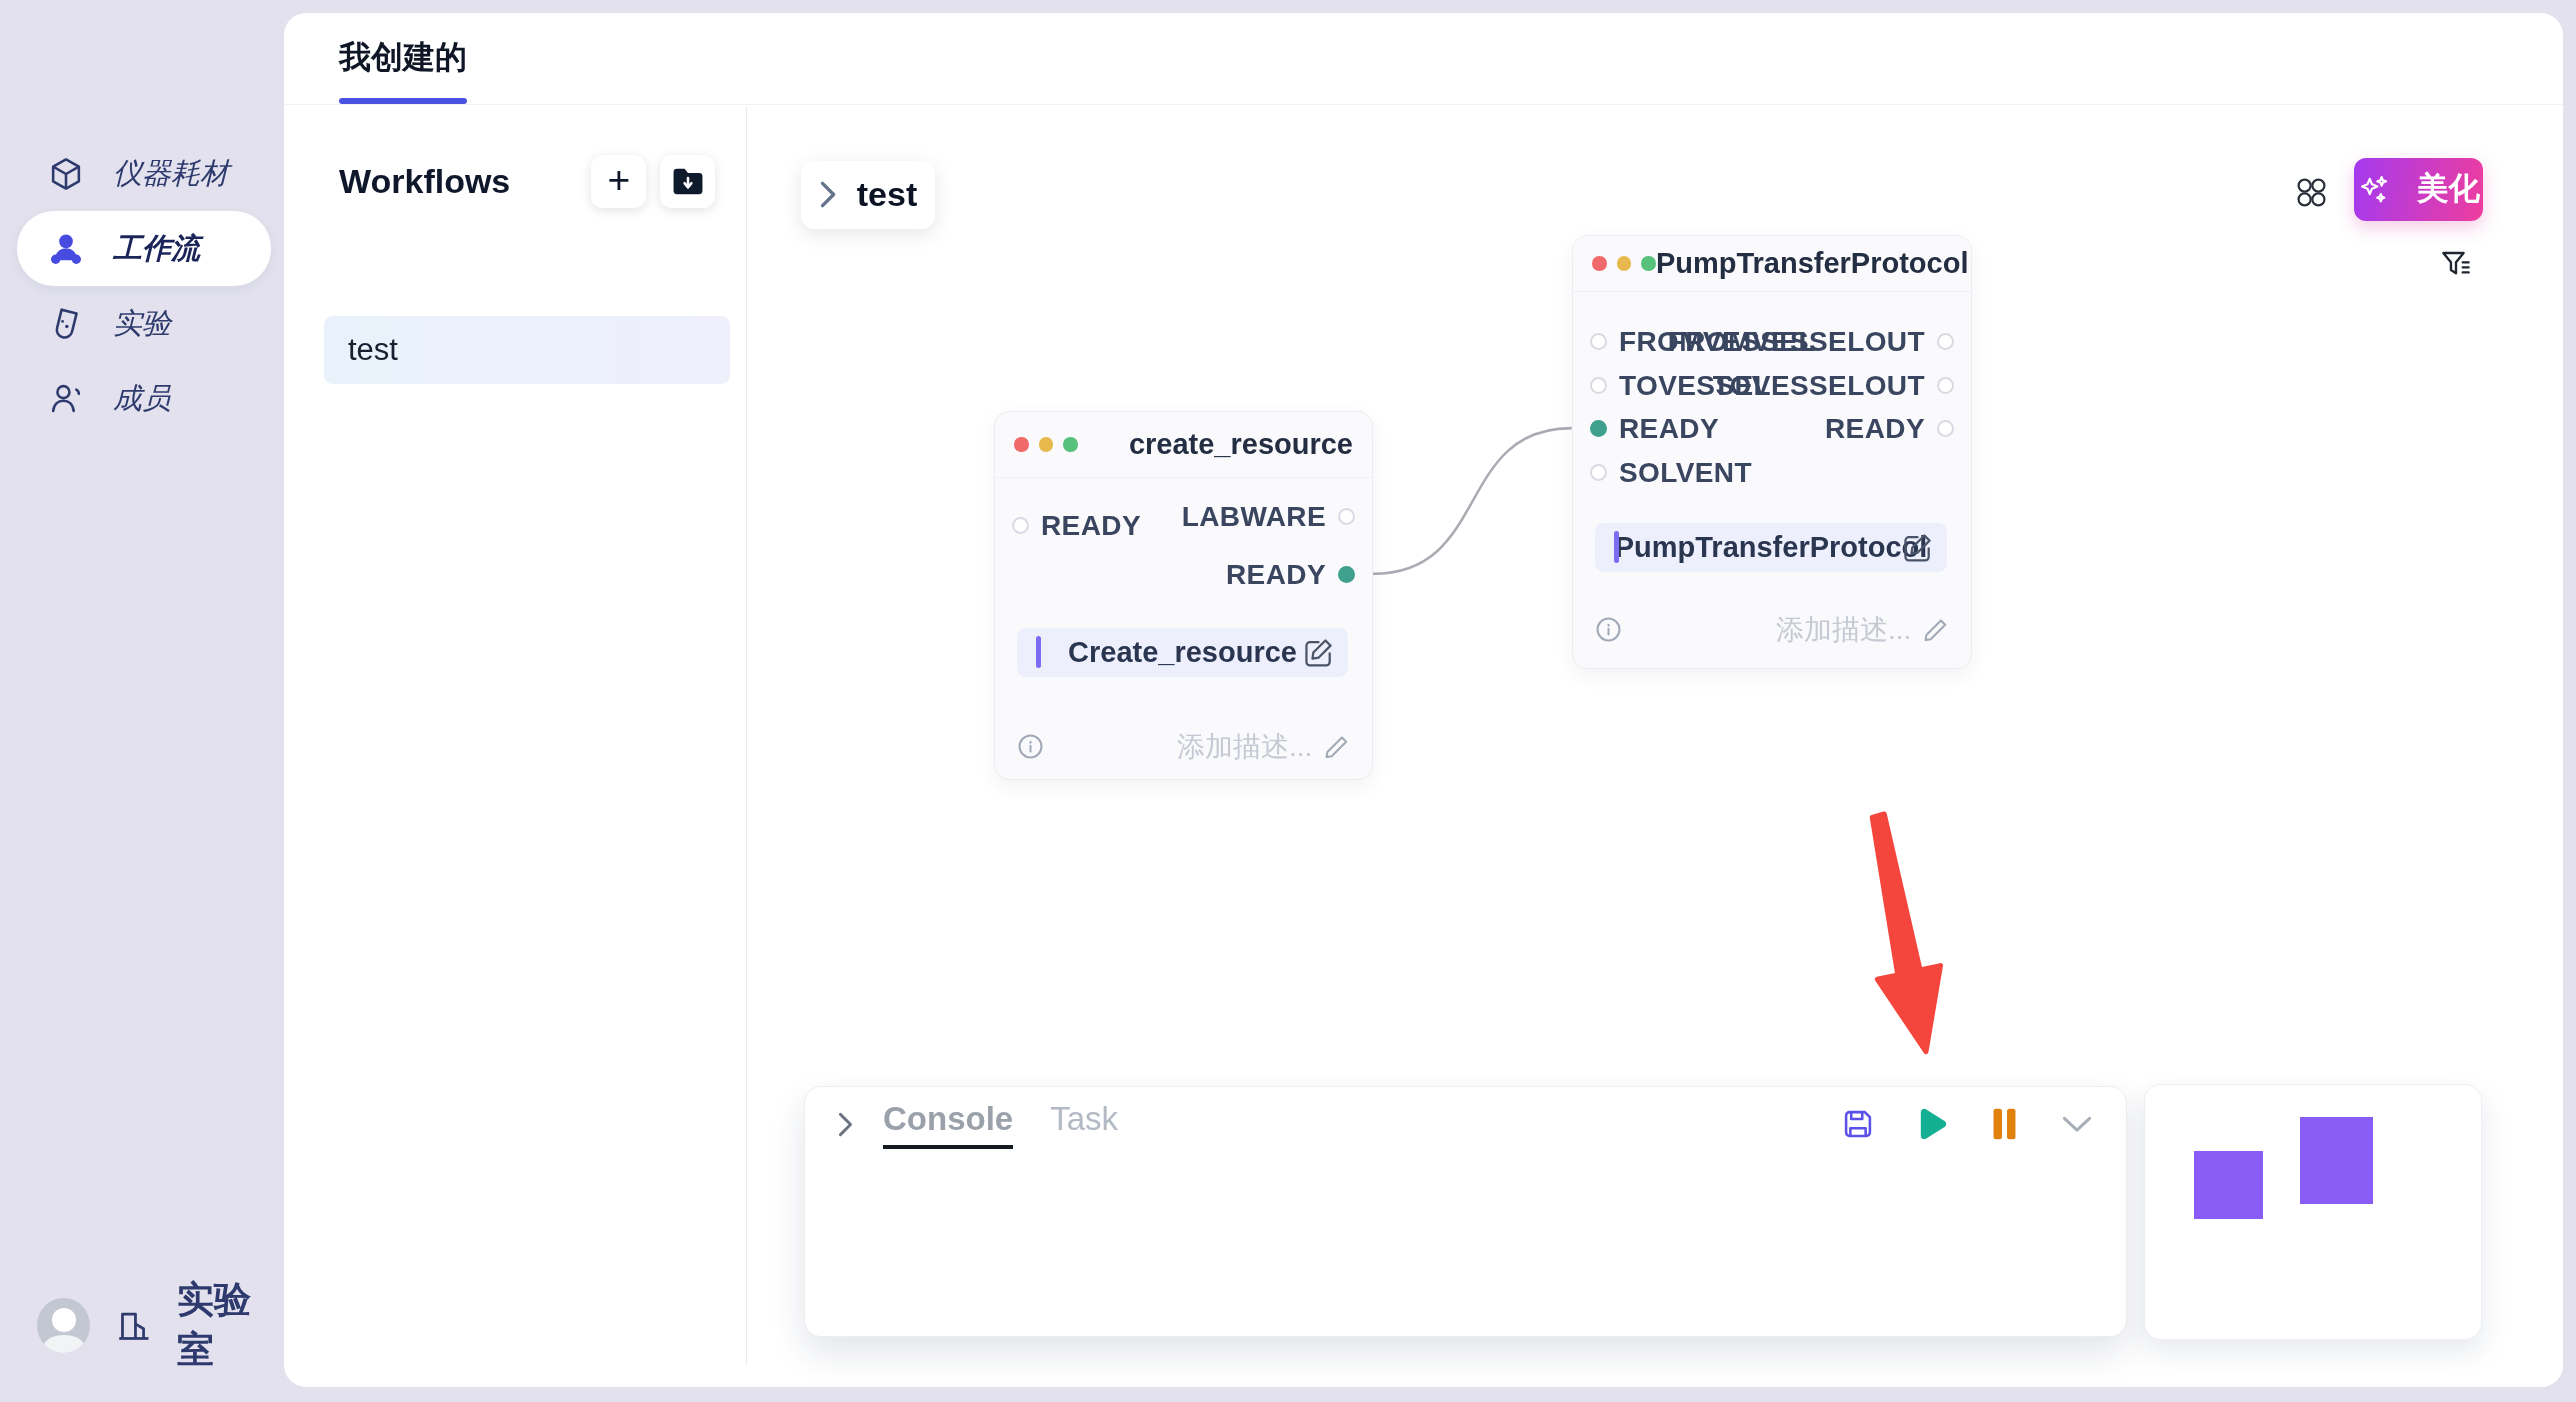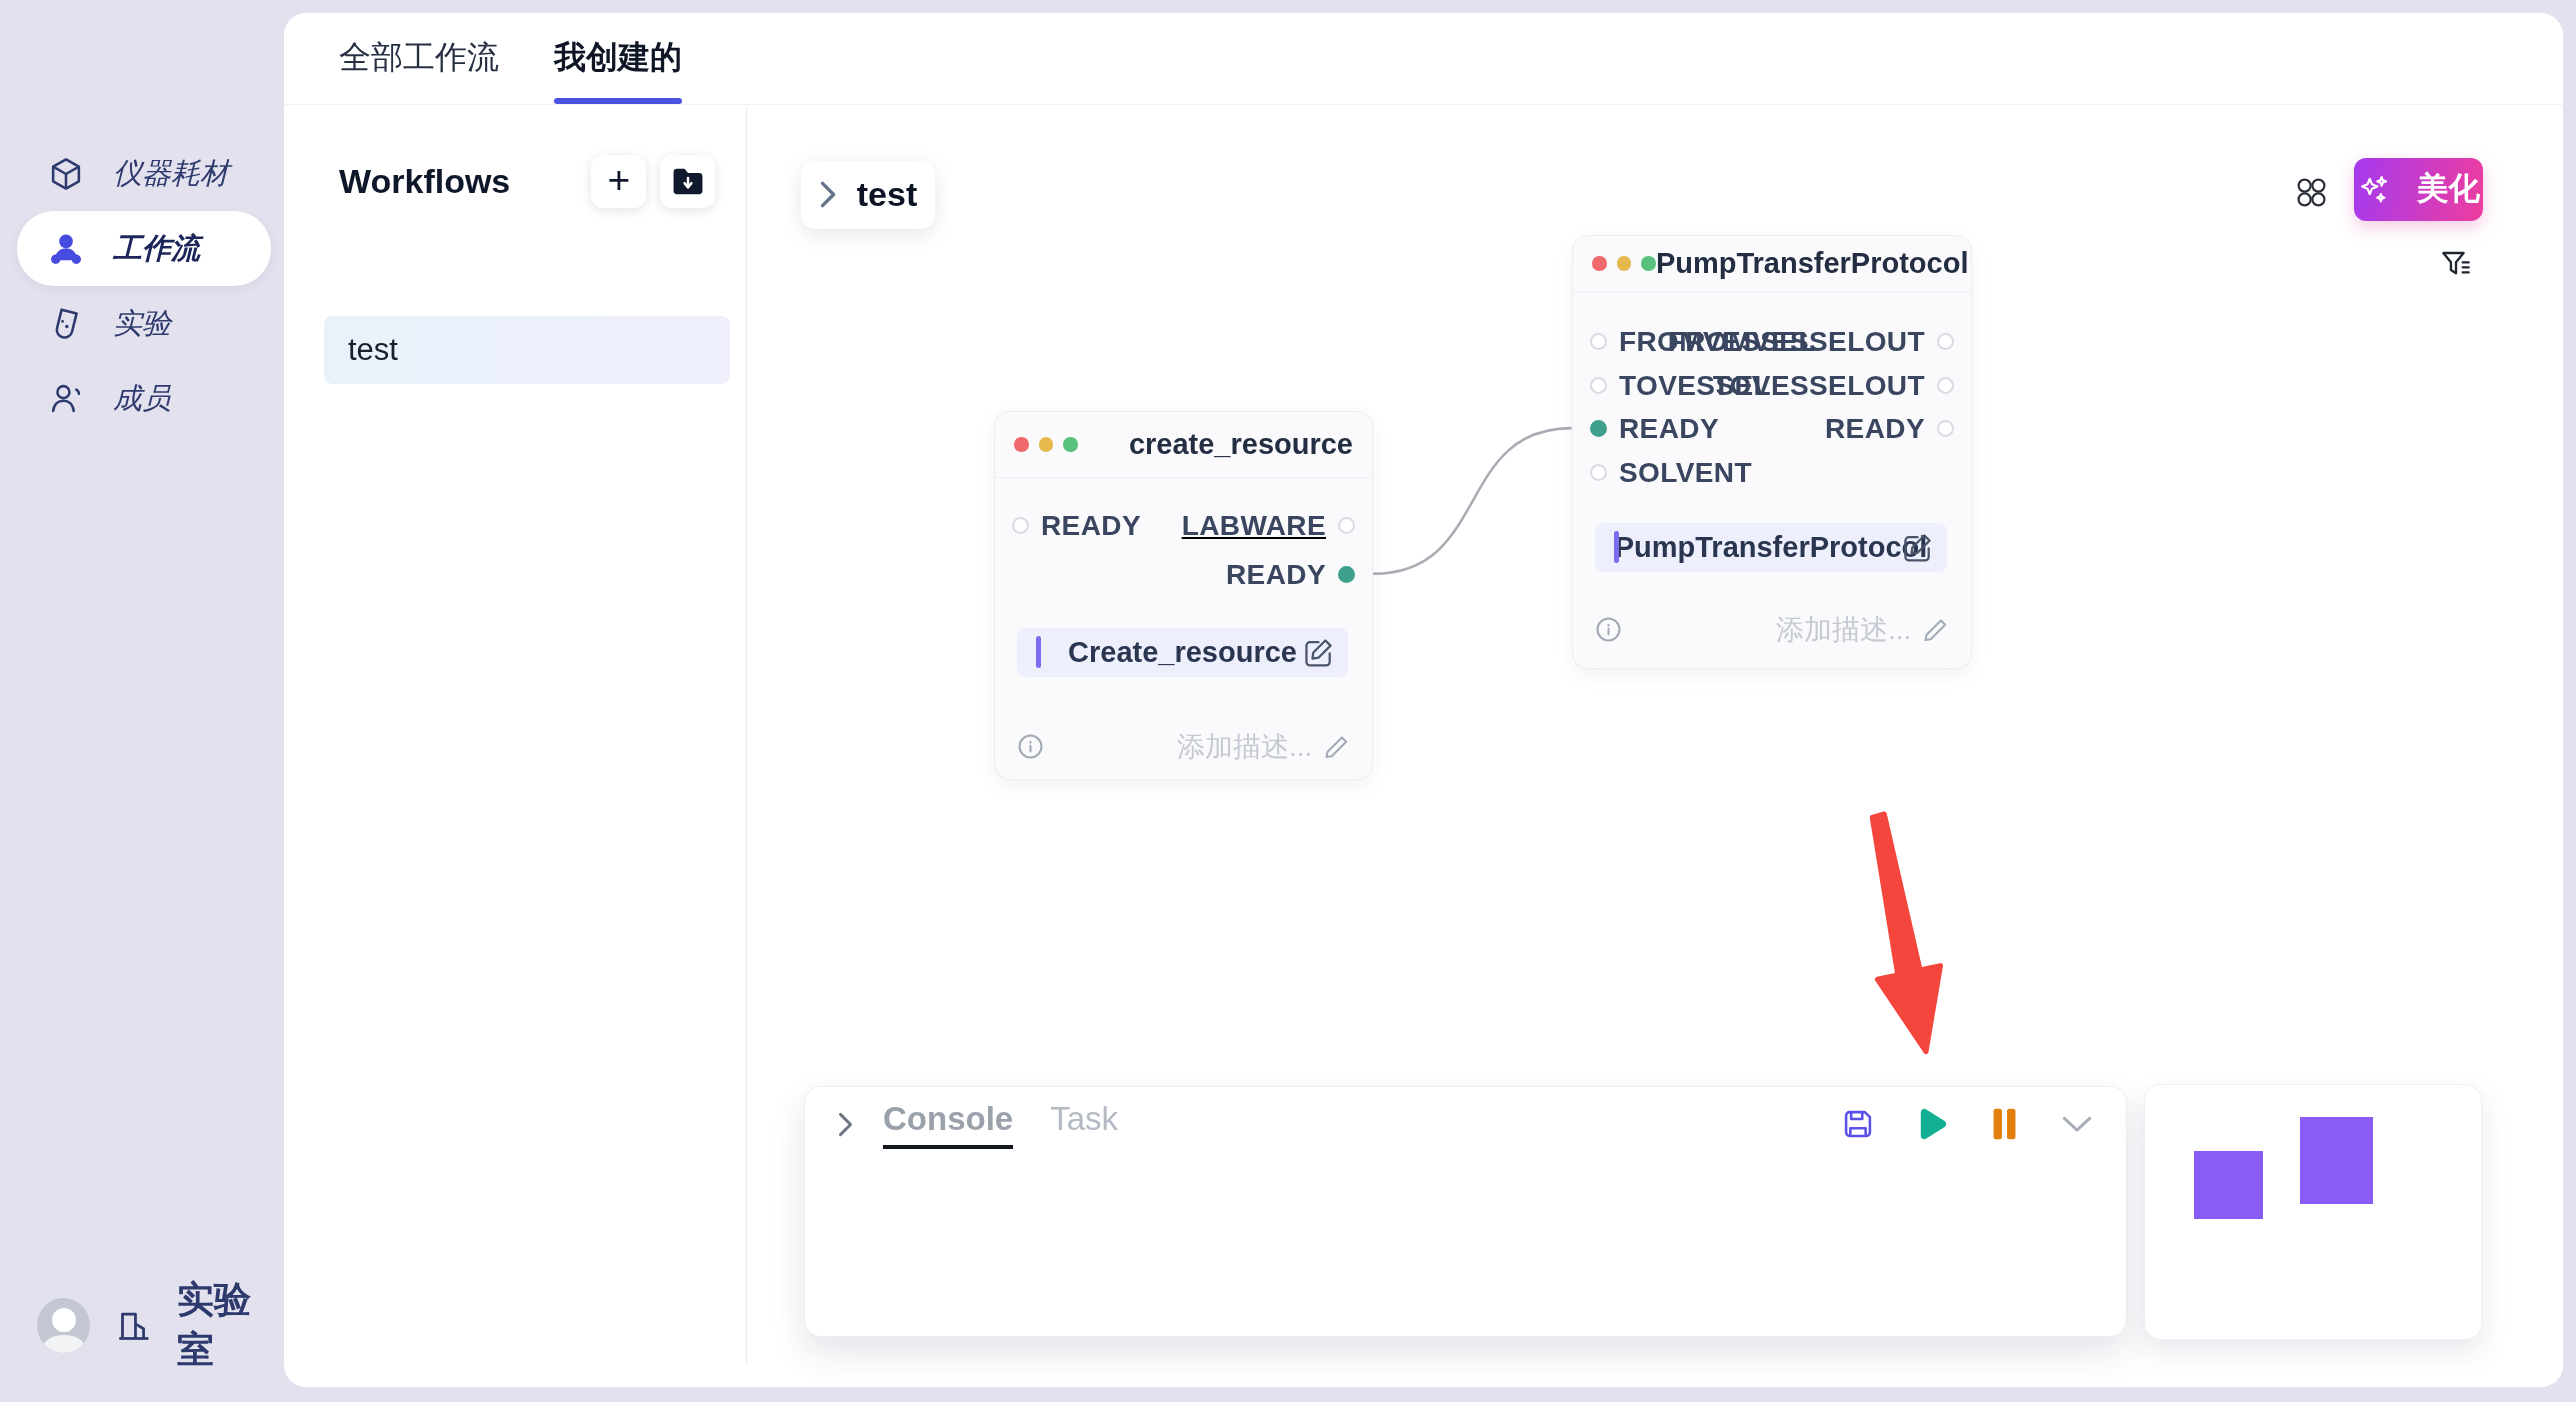--- a/index.html
+++ b/index.html
@@ -144,21 +144,20 @@
         <path d="M24 20l10 6v12"></path>
         <path d="M4 38h36"></path>
       </svg>
       <span class="ws-label">实验室</span>
     </div>
   </div>
 
   <div class="main-card">
 
     <div class="tabbar">
-      <div class="tab">全部工作流</div>
       <div class="tab active">我创建的</div>
     </div>
 
     <div class="left-panel">
       <div class="panel-head">
         <span class="panel-title">Workflows</span>
         <div class="panel-actions">
           <div class="icon-btn">
             <span class="plus-glyph">+</span>
           </div>
@@ -216,21 +215,21 @@
             <span class="dot" style="background:#F0696B;"></span>
             <span class="dot" style="background:#E7B94C;"></span>
             <span class="dot" style="background:#59C17E;"></span>
           </div>
           <span class="node-title">create_resource</span>
         </div>
         <div class="prow left" style="top:97px;">
           <span class="pcirc"></span>
           <span class="plabel">READY</span>
         </div>
-        <div class="prow right" style="top:97px;text-decoration:underline;">
+        <div class="prow right" style="top:88px;">
           <span class="plabel">LABWARE</span>
           <span class="pcirc"></span>
         </div>
         <div class="prow right" style="top:146px;">
           <span class="plabel">READY</span>
           <span class="pcirc filled"></span>
         </div>
         <div class="node-pill" style="top:216px;">
           <span class="pill-bar"></span>
           <span class="pill-label">Create_resource</span>

